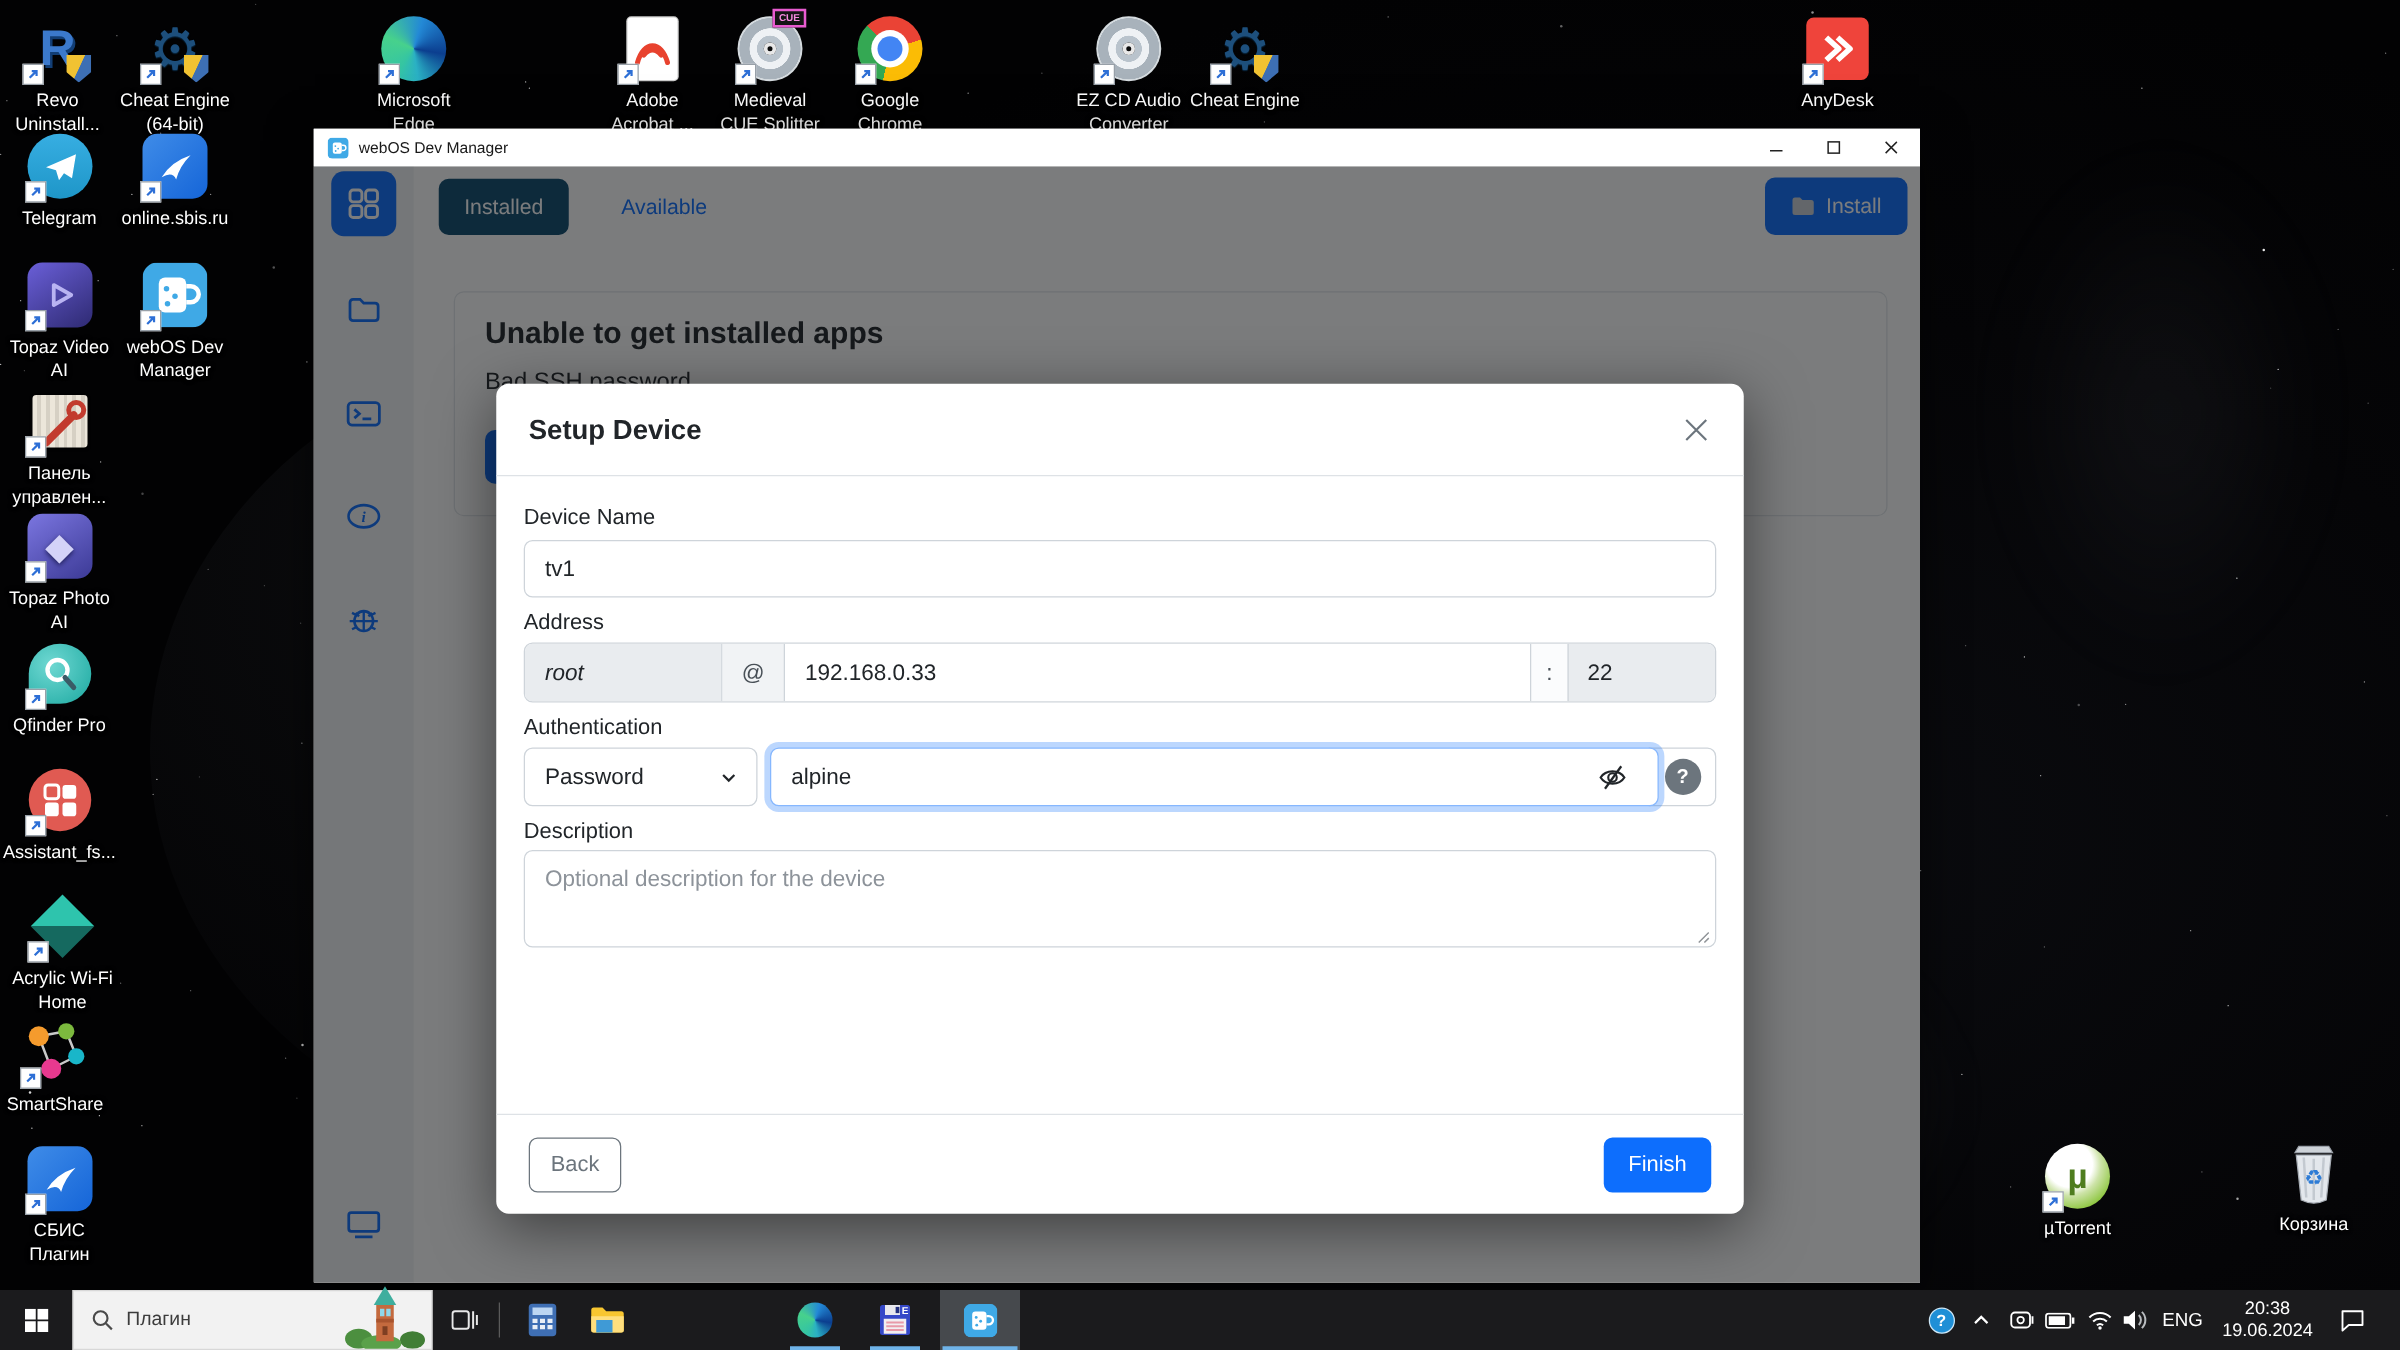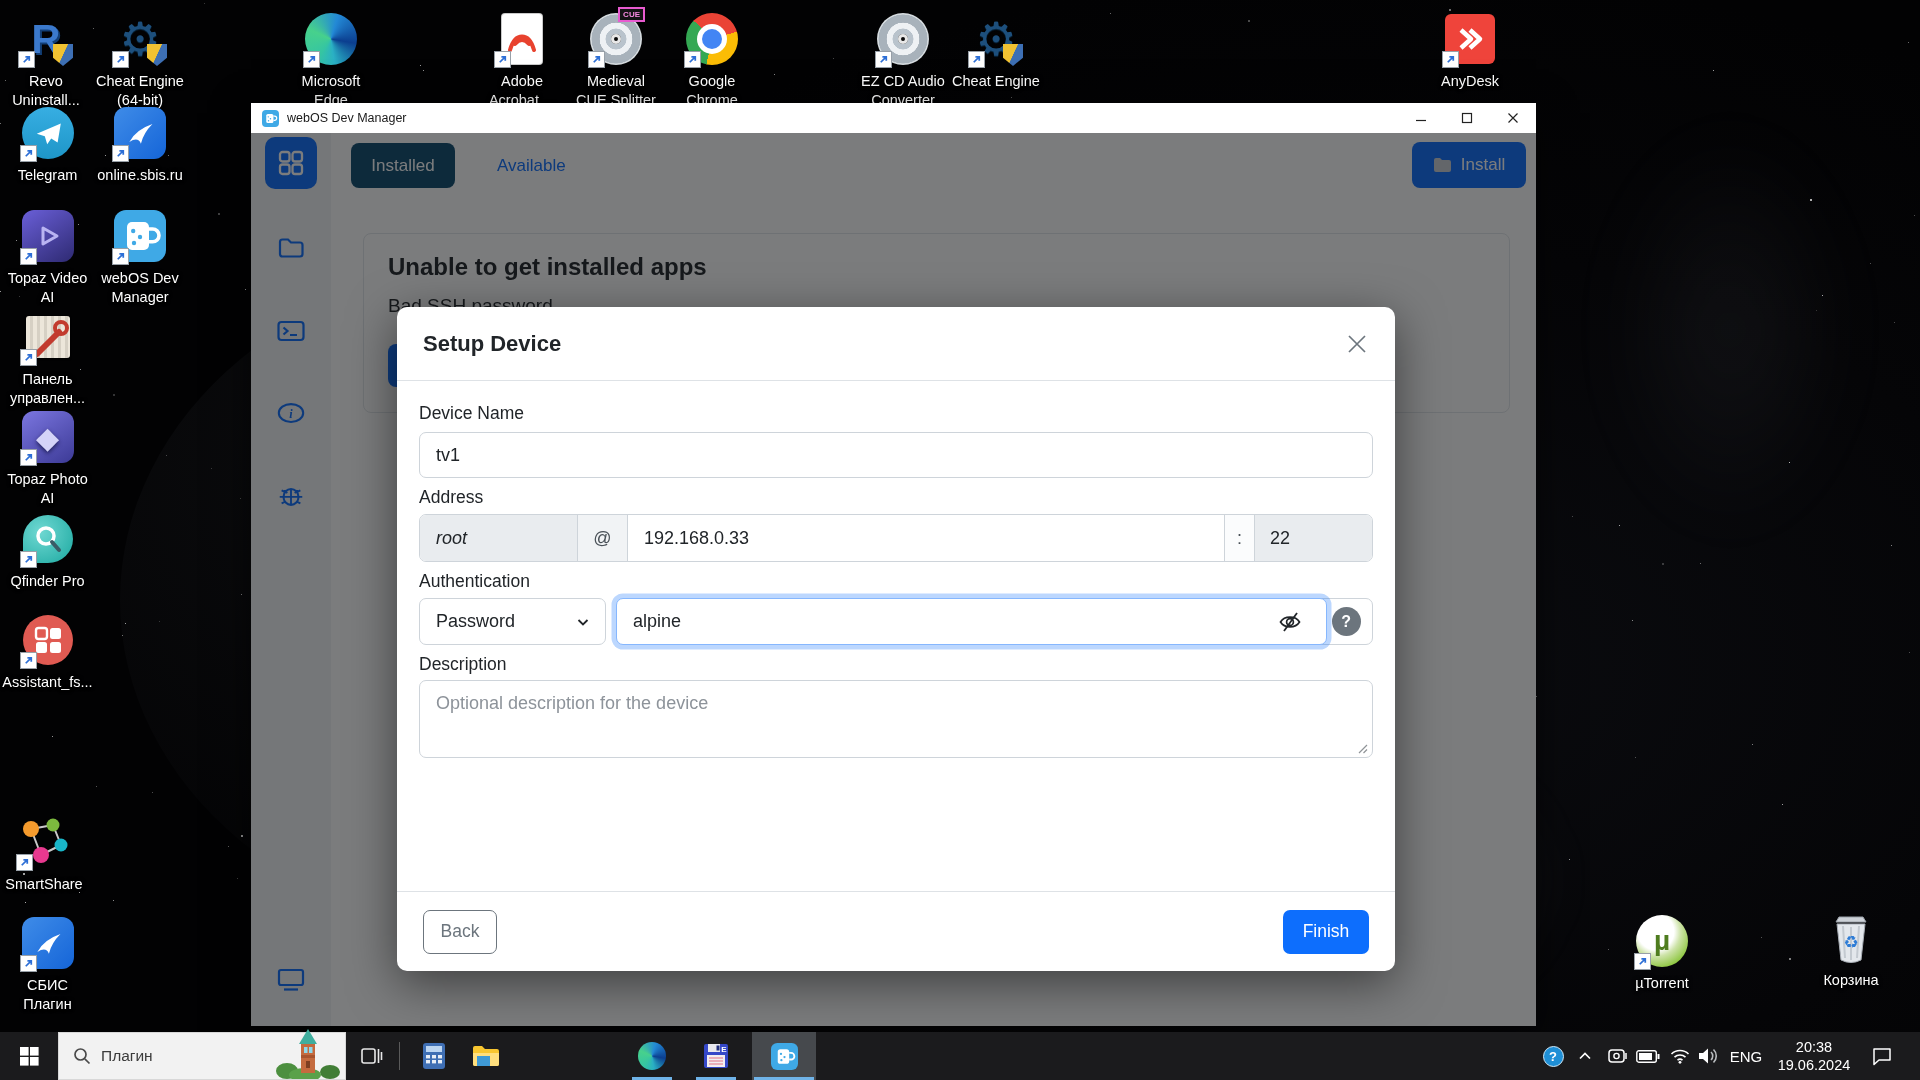--- a/index.html
+++ b/index.html
@@ -560,20 +560,32 @@
         </svg>
       </div>
       <span class="sc">
           <svg width="11" height="11">
             <use href="#sym-arrow"></use>
           </svg>
         </span>
     </div>
     <div class="dlabel">Assistant_fs...</div>
   </div>
+  <div class="dico" style="left:0px;top:712px;width:100px">
+    <div class="ig">
+      <div style="width:36px;height:36px;transform:rotate(45deg);background:linear-gradient(135deg,#2ec4ad 0 50%,#15695f 50%)"></div>
+      <span class="sc">
+          <svg width="11" height="11">
+            <use href="#sym-arrow"></use>
+          </svg>
+        </span>
+    </div>
+    <div class="dlabel">Acrylic Wi-Fi
+Home</div>
+  </div>
   <div class="dico" style="left:0px;top:813px;width:88px">
     <div class="ig">
       <svg width="54" height="54" viewBox="0 0 54 54">
         <path d="M14 14 L36 10 M36 10 L44 30 M14 14 L24 40 M24 40 L44 30" stroke="#c9c9c9" stroke-width="2"></path>
         <circle cx="14" cy="14" r="8" fill="#f59b2d"></circle>
         <circle cx="36" cy="10" r="6.5" fill="#7cb93e"></circle>
         <circle cx="44" cy="30" r="6.5" fill="#19b6c9"></circle>
         <circle cx="24" cy="40" r="8" fill="#e8398f"></circle>
       </svg>
       <span class="sc">

